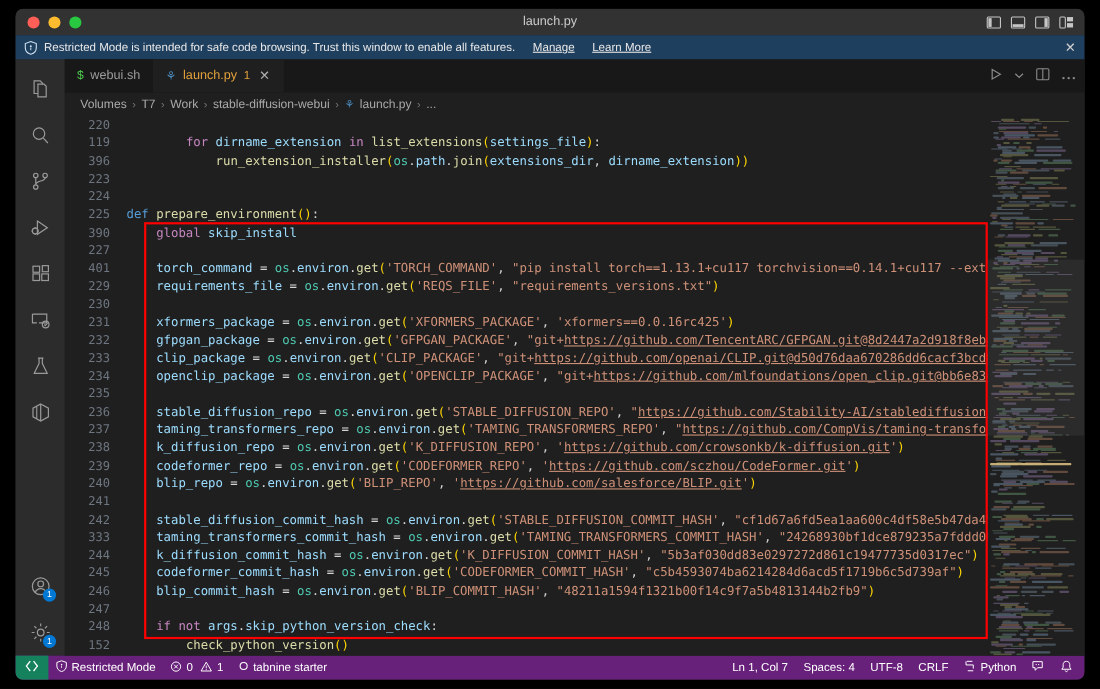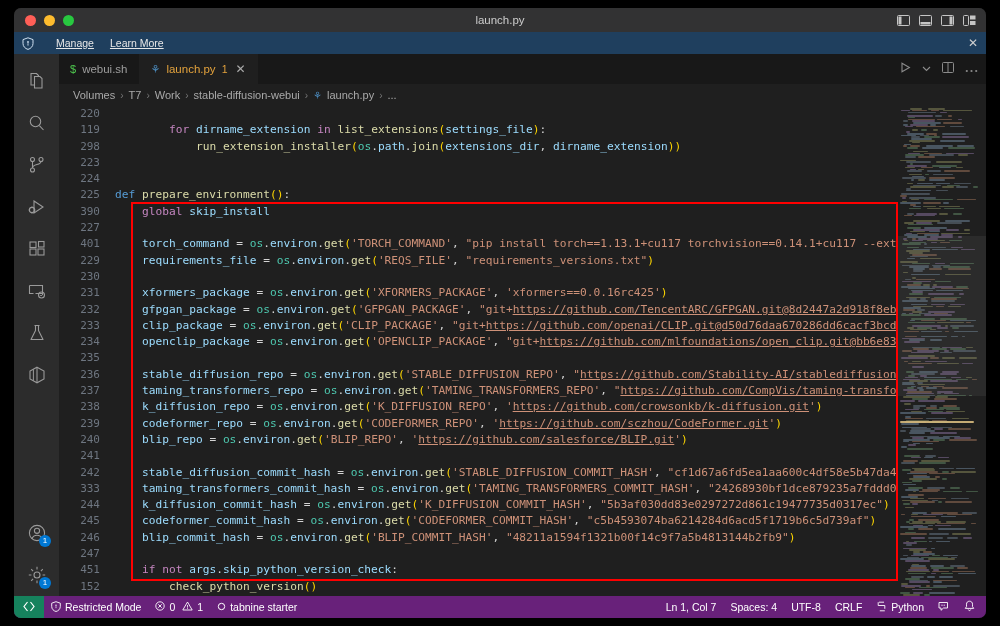--- a/index.html
+++ b/index.html
@@ -299,20 +299,21 @@
   </div>
 
   <div class="banner">
     <span class="shield">
       <svg width="12" height="13" viewBox="0 0 12 13">
           <path d="M6 0.8 L11 2.6 V6.5 C11 9.4 8.8 11.6 6 12.4 C3.2 11.6 1 9.4 1 6.5 V2.6 Z" fill="none" stroke="#cfe0f0" stroke-width="1"></path>
           <circle cx="6" cy="5" r="0.9" fill="#cfe0f0"></circle>
           <rect x="5.55" y="6.2" width="0.9" height="2.4" fill="#cfe0f0"></rect>
         </svg>
     </span>
+    <span class="btext">Restricted Mode is intended for safe code browsing. Trust this window to enable all features.</span>
     <a>Manage</a>
     <a>Learn More</a>
     <span class="close-b">✕</span>
   </div>
 
   <div class="body">
 
     <div class="activitybar">
       <div class="act-item">
         <span>
@@ -462,21 +463,21 @@
         <span class="crumb">launch.py</span>
         <span class="sep">›</span>
         <span class="crumb">...</span>
       </div>
 
       <div class="code-wrap">
         <div class="code-scroll">
           <div class="gutter" id="gutter">
               <div>220</div>
               <div>119</div>
-              <div>298</div>
+              <div>396</div>
               <div>223</div>
               <div>224</div>
               <div>225</div>
               <div>390</div>
               <div>227</div>
               <div>401</div>
               <div>229</div>
               <div>230</div>
               <div>231</div>
               <div>232</div>
@@ -488,21 +489,21 @@
               <div>238</div>
               <div>239</div>
               <div>240</div>
               <div>241</div>
               <div>242</div>
               <div>333</div>
               <div>244</div>
               <div>245</div>
               <div>246</div>
               <div>247</div>
-              <div>451</div>
+              <div>248</div>
               <div>152</div>
               <div>250</div>
             </div>
           <div class="codelines" id="codelines"><div class="ln">&nbsp;</div><div class="ln"><span class="op"> </span><span class="op"> </span><span class="op"> </span><span class="op"> </span><span class="op"> </span><span class="op"> </span><span class="op"> </span><span class="op"> </span><span class="kw">for</span><span class="op"> </span><span class="var">dirname_extension</span><span class="op"> </span><span class="kw">in</span><span class="op"> </span><span class="fn">list_extensions</span><span class="pun">(</span><span class="var">settings_file</span><span class="pun">)</span><span class="op">:</span></div><div class="ln"><span class="op"> </span><span class="op"> </span><span class="op"> </span><span class="op"> </span><span class="op"> </span><span class="op"> </span><span class="op"> </span><span class="op"> </span><span class="op"> </span><span class="op"> </span><span class="op"> </span><span class="op"> </span><span class="fn">run_extension_installer</span><span class="pun">(</span><span class="mod">os</span><span class="op">.</span><span class="var">path</span><span class="op">.</span><span class="fn">join</span><span class="pun">(</span><span class="var">extensions_dir</span><span class="op">,</span><span class="op"> </span><span class="var">dirname_extension</span><span class="pun">)</span><span class="pun">)</span></div><div class="ln">&nbsp;</div><div class="ln">&nbsp;</div><div class="ln"><span class="def">def</span><span class="op"> </span><span class="fn">prepare_environment</span><span class="pun">(</span><span class="pun">)</span><span class="op">:</span></div><div class="ln"><span class="op"> </span><span class="op"> </span><span class="op"> </span><span class="op"> </span><span class="kw">global</span><span class="op"> </span><span class="var">skip_install</span></div><div class="ln">&nbsp;</div><div class="ln"><span class="op"> </span><span class="op"> </span><span class="op"> </span><span class="op"> </span><span class="var">torch_command</span><span class="op"> </span><span class="op">=</span><span class="op"> </span><span class="mod">os</span><span class="op">.</span><span class="var">environ</span><span class="op">.</span><span class="fn">get</span><span class="pun">(</span><span class="str">'TORCH_COMMAND'</span><span class="op">,</span><span class="op"> </span><span class="str">"pip install torch==1.13.1+cu117 torchvision==0.14.1+cu117 --extra-i</span></div><div class="ln"><span class="op"> </span><span class="op"> </span><span class="op"> </span><span class="op"> </span><span class="var">requirements_file</span><span class="op"> </span><span class="op">=</span><span class="op"> </span><span class="mod">os</span><span class="op">.</span><span class="var">environ</span><span class="op">.</span><span class="fn">get</span><span class="pun">(</span><span class="str">'REQS_FILE'</span><span class="op">,</span><span class="op"> </span><span class="str">"requirements_versions.txt"</span><span class="pun">)</span></div><div class="ln">&nbsp;</div><div class="ln"><span class="op"> </span><span class="op"> </span><span class="op"> </span><span class="op"> </span><span class="var">xformers_package</span><span class="op"> </span><span class="op">=</span><span class="op"> </span><span class="mod">os</span><span class="op">.</span><span class="var">environ</span><span class="op">.</span><span class="fn">get</span><span class="pun">(</span><span class="str">'XFORMERS_PACKAGE'</span><span class="op">,</span><span class="op"> </span><span class="str">'xformers==0.0.16rc425'</span><span class="pun">)</span></div><div class="ln"><span class="op"> </span><span class="op"> </span><span class="op"> </span><span class="op"> </span><span class="var">gfpgan_package</span><span class="op"> </span><span class="op">=</span><span class="op"> </span><span class="mod">os</span><span class="op">.</span><span class="var">environ</span><span class="op">.</span><span class="fn">get</span><span class="pun">(</span><span class="str">'GFPGAN_PACKAGE'</span><span class="op">,</span><span class="op"> </span><span class="str">"git+</span><span class="str2">https://github.com/TencentARC/GFPGAN.git@8d2447a2d918f8eba5a4</span><span class="str"></span></div><div class="ln"><span class="op"> </span><span class="op"> </span><span class="op"> </span><span class="op"> </span><span class="var">clip_package</span><span class="op"> </span><span class="op">=</span><span class="op"> </span><span class="mod">os</span><span class="op">.</span><span class="var">environ</span><span class="op">.</span><span class="fn">get</span><span class="pun">(</span><span class="str">'CLIP_PACKAGE'</span><span class="op">,</span><span class="op"> </span><span class="str">"git+</span><span class="str2">https://github.com/openai/CLIP.git@d50d76daa670286dd6cacf3bcd80b5</span><span class="str"></span></div><div class="ln"><span class="op"> </span><span class="op"> </span><span class="op"> </span><span class="op"> </span><span class="var">openclip_package</span><span class="op"> </span><span class="op">=</span><span class="op"> </span><span class="mod">os</span><span class="op">.</span><span class="var">environ</span><span class="op">.</span><span class="fn">get</span><span class="pun">(</span><span class="str">'OPENCLIP_PACKAGE'</span><span class="op">,</span><span class="op"> </span><span class="str">"git+</span><span class="str2">https://github.com/mlfoundations/open_clip.git@bb6e834e9c</span><span class="str"></span></div><div class="ln">&nbsp;</div><div class="ln"><span class="op"> </span><span class="op"> </span><span class="op"> </span><span class="op"> </span><span class="var">stable_diffusion_repo</span><span class="op"> </span><span class="op">=</span><span class="op"> </span><span class="mod">os</span><span class="op">.</span><span class="var">environ</span><span class="op">.</span><span class="fn">get</span><span class="pun">(</span><span class="str">'STABLE_DIFFUSION_REPO'</span><span class="op">,</span><span class="op"> </span><span class="str">"</span><span class="str2">https://github.com/Stability-AI/stablediffusion.git</span><span class="str"></span></div><div class="ln"><span class="op"> </span><span class="op"> </span><span class="op"> </span><span class="op"> </span><span class="var">taming_transformers_repo</span><span class="op"> </span><span class="op">=</span><span class="op"> </span><span class="mod">os</span><span class="op">.</span><span class="var">environ</span><span class="op">.</span><span class="fn">get</span><span class="pun">(</span><span class="str">'TAMING_TRANSFORMERS_REPO'</span><span class="op">,</span><span class="op"> </span><span class="str">"</span><span class="str2">https://github.com/CompVis/taming-transformer</span><span class="str"></span></div><div class="ln"><span class="op"> </span><span class="op"> </span><span class="op"> </span><span class="op"> </span><span class="var">k_diffusion_repo</span><span class="op"> </span><span class="op">=</span><span class="op"> </span><span class="mod">os</span><span class="op">.</span><span class="var">environ</span><span class="op">.</span><span class="fn">get</span><span class="pun">(</span><span class="str">'K_DIFFUSION_REPO'</span><span class="op">,</span><span class="op"> </span><span class="str">'</span><span class="str2">https://github.com/crowsonkb/k-diffusion.git</span><span class="str">'</span><span class="pun">)</span></div><div class="ln"><span class="op"> </span><span class="op"> </span><span class="op"> </span><span class="op"> </span><span class="var">codeformer_repo</span><span class="op"> </span><span class="op">=</span><span class="op"> </span><span class="mod">os</span><span class="op">.</span><span class="var">environ</span><span class="op">.</span><span class="fn">get</span><span class="pun">(</span><span class="str">'CODEFORMER_REPO'</span><span class="op">,</span><span class="op"> </span><span class="str">'</span><span class="str2">https://github.com/sczhou/CodeFormer.git</span><span class="str">'</span><span class="pun">)</span></div><div class="ln"><span class="op"> </span><span class="op"> </span><span class="op"> </span><span class="op"> </span><span class="var">blip_repo</span><span class="op"> </span><span class="op">=</span><span class="op"> </span><span class="mod">os</span><span class="op">.</span><span class="var">environ</span><span class="op">.</span><span class="fn">get</span><span class="pun">(</span><span class="str">'BLIP_REPO'</span><span class="op">,</span><span class="op"> </span><span class="str">'</span><span class="str2">https://github.com/salesforce/BLIP.git</span><span class="str">'</span><span class="pun">)</span></div><div class="ln">&nbsp;</div><div class="ln"><span class="op"> </span><span class="op"> </span><span class="op"> </span><span class="op"> </span><span class="var">stable_diffusion_commit_hash</span><span class="op"> </span><span class="op">=</span><span class="op"> </span><span class="mod">os</span><span class="op">.</span><span class="var">environ</span><span class="op">.</span><span class="fn">get</span><span class="pun">(</span><span class="str">'STABLE_DIFFUSION_COMMIT_HASH'</span><span class="op">,</span><span class="op"> </span><span class="str">"cf1d67a6fd5ea1aa600c4df58e5b47da45f6b</span></div><div class="ln"><span class="op"> </span><span class="op"> </span><span class="op"> </span><span class="op"> </span><span class="var">taming_transformers_commit_hash</span><span class="op"> </span><span class="op">=</span><span class="op"> </span><span class="mod">os</span><span class="op">.</span><span class="var">environ</span><span class="op">.</span><span class="fn">get</span><span class="pun">(</span><span class="str">'TAMING_TRANSFORMERS_COMMIT_HASH'</span><span class="op">,</span><span class="op"> </span><span class="str">"24268930bf1dce879235a7fddd0b235</span></div><div class="ln"><span class="op"> </span><span class="op"> </span><span class="op"> </span><span class="op"> </span><span class="var">k_diffusion_commit_hash</span><span class="op"> </span><span class="op">=</span><span class="op"> </span><span class="mod">os</span><span class="op">.</span><span class="var">environ</span><span class="op">.</span><span class="fn">get</span><span class="pun">(</span><span class="str">'K_DIFFUSION_COMMIT_HASH'</span><span class="op">,</span><span class="op"> </span><span class="str">"5b3af030dd83e0297272d861c19477735d0317ec"</span><span class="pun">)</span></div><div class="ln"><span class="op"> </span><span class="op"> </span><span class="op"> </span><span class="op"> </span><span class="var">codeformer_commit_hash</span><span class="op"> </span><span class="op">=</span><span class="op"> </span><span class="mod">os</span><span class="op">.</span><span class="var">environ</span><span class="op">.</span><span class="fn">get</span><span class="pun">(</span><span class="str">'CODEFORMER_COMMIT_HASH'</span><span class="op">,</span><span class="op"> </span><span class="str">"c5b4593074ba6214284d6acd5f1719b6c5d739af"</span><span class="pun">)</span></div><div class="ln"><span class="op"> </span><span class="op"> </span><span class="op"> </span><span class="op"> </span><span class="var">blip_commit_hash</span><span class="op"> </span><span class="op">=</span><span class="op"> </span><span class="mod">os</span><span class="op">.</span><span class="var">environ</span><span class="op">.</span><span class="fn">get</span><span class="pun">(</span><span class="str">'BLIP_COMMIT_HASH'</span><span class="op">,</span><span class="op"> </span><span class="str">"48211a1594f1321b00f14c9f7a5b4813144b2fb9"</span><span class="pun">)</span></div><div class="ln">&nbsp;</div><div class="ln"><span class="op"> </span><span class="op"> </span><span class="op"> </span><span class="op"> </span><span class="kw">if</span><span class="op"> </span><span class="kw">not</span><span class="op"> </span><span class="var">args</span><span class="op">.</span><span class="var">skip_python_version_check</span><span class="op">:</span></div><div class="ln"><span class="op"> </span><span class="op"> </span><span class="op"> </span><span class="op"> </span><span class="op"> </span><span class="op"> </span><span class="op"> </span><span class="op"> </span><span class="fn">check_python_version</span><span class="pun">(</span><span class="pun">)</span></div><div class="ln">&nbsp;</div></div>
         </div>
         <div class="redbox" id="redbox" style="left: 72px; top: 95.8px; width: 767px; height: 378.9px; border-color: rgb(255, 0, 0);"></div>
         <div class="minimap" id="minimap">
 
         <div class="mm-line" style="left: 12px; top: 2px; width: 12.3199px; background: rgb(107, 107, 74);"></div>
             <div class="mm-line" style="left: 30.1677px; top: 2px; width: 17.2654px; background: rgb(107, 107, 74);"></div>

